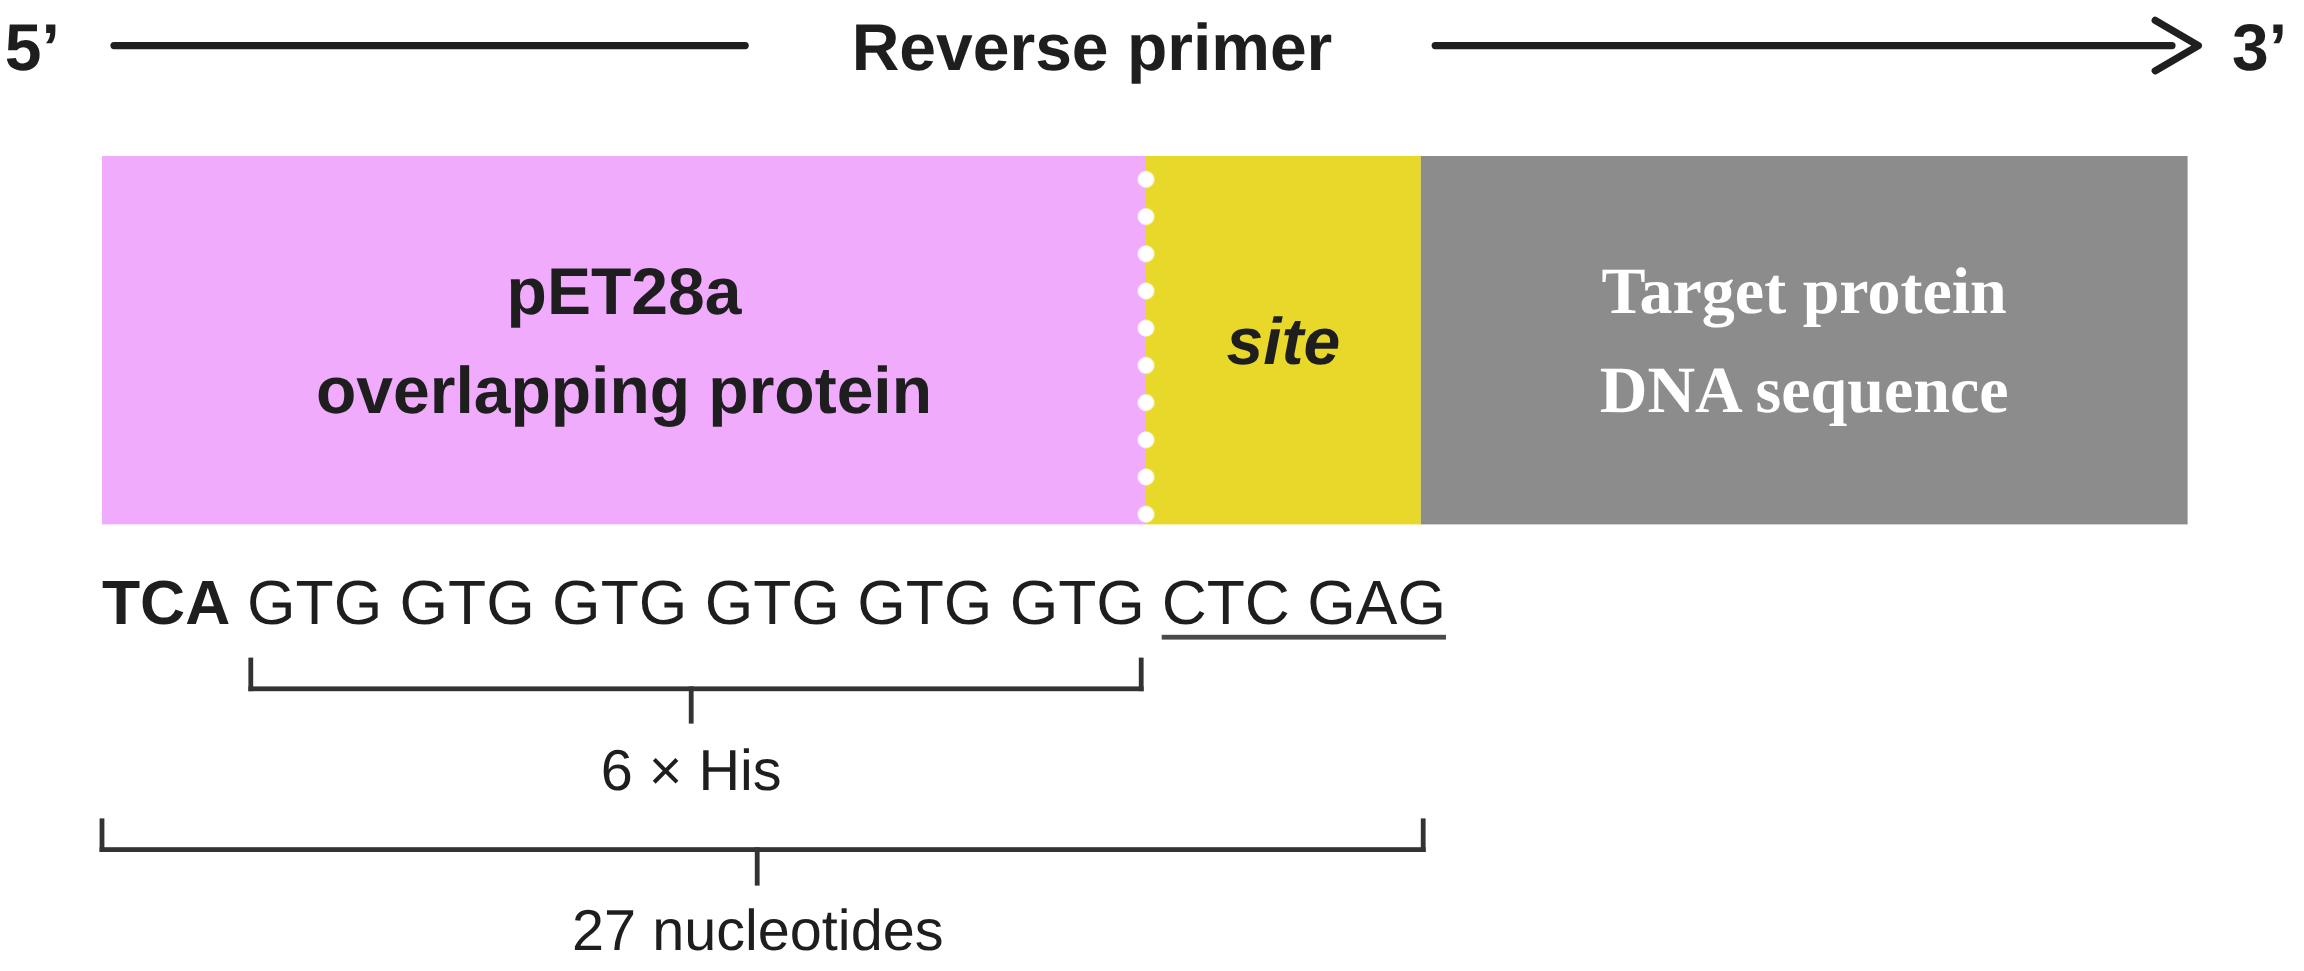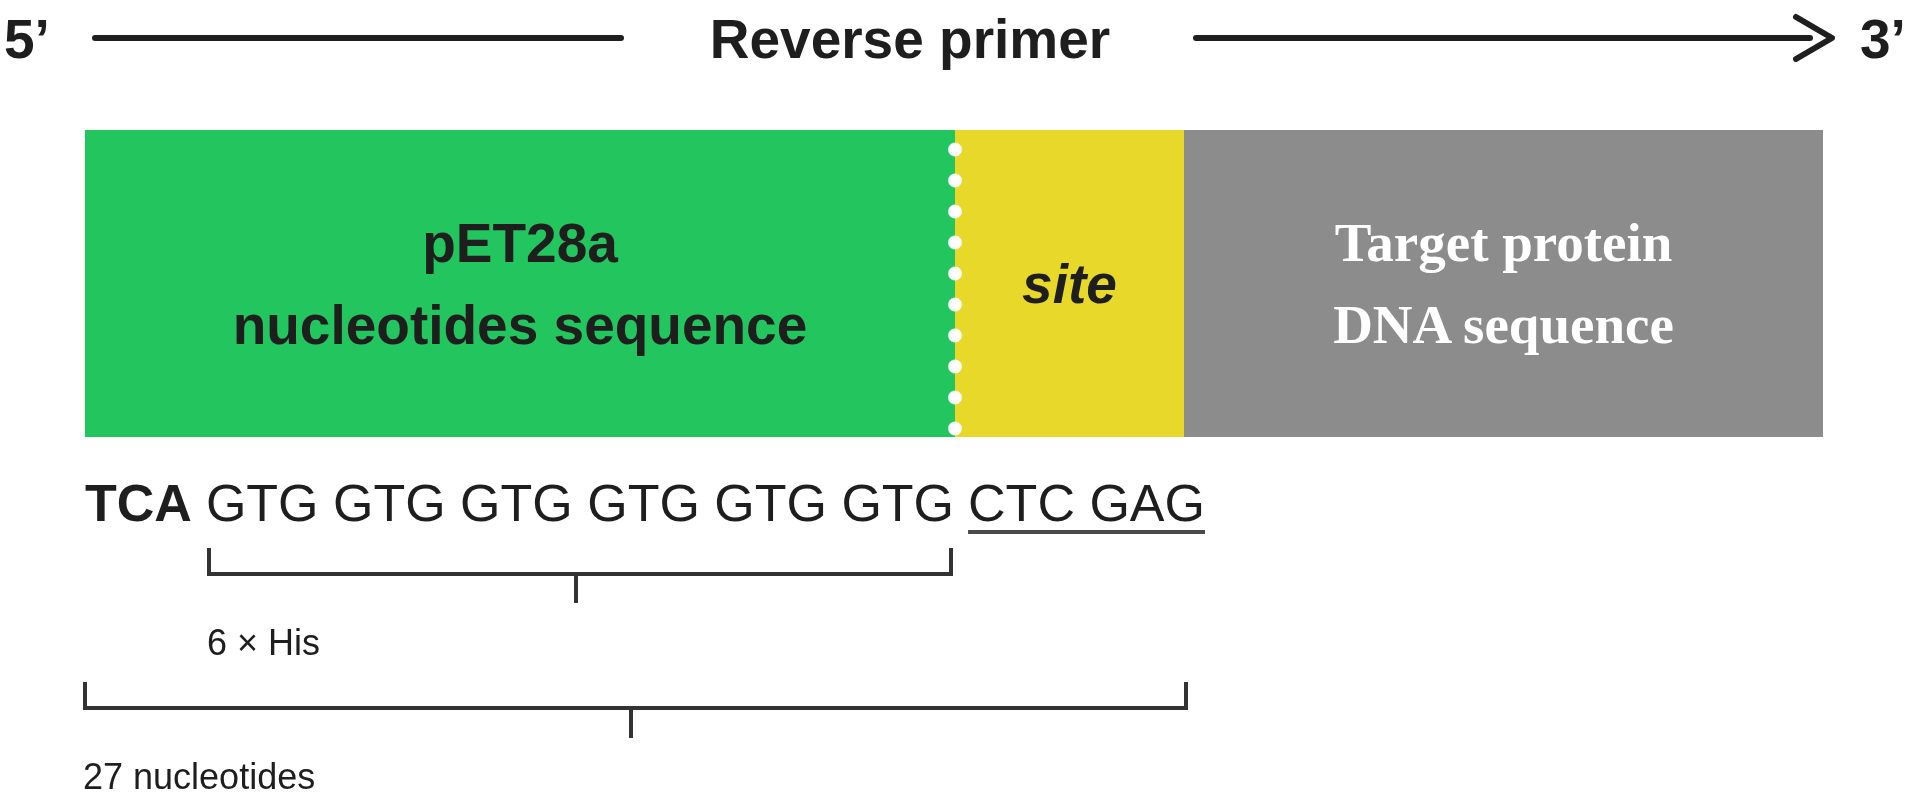--- a/index.html
+++ b/index.html
@@ -79,43 +79,43 @@
     border-right:4px solid #333333;
     border-bottom:4px solid #333333;
   }
   .bracket-his{left:207px;top:548px;width:738px;}
   .bracket-total{left:83px;top:682px;width:1097px;}
   .tick{width:4px;background:#333333;}
   .tick-his{left:574px;top:572px;height:31px;}
   .tick-total{left:629px;top:706px;height:32px;}
 
   .bracket-label{
-    font-size:36px;line-height:62px;color:#1e1e1e;white-space:nowrap;
+    text-align:center;font-size:48px;line-height:62px;color:#1e1e1e;white-space:nowrap;
   }
   .label-his{left:207px;top:612px;width:738px;}
   .label-total{left:83px;top:746px;width:1097px;}
 </style>
 </head>
 <body>
 
 <div class="stage">
 
   <span class="abs end-label five">5’</span>
   <div class="abs hline line-left"></div>
   <span class="abs primer-title">Reverse primer</span>
   <svg class="abs arrow-svg" width="656" height="60" viewBox="0 0 656 60">
     <path d="M4 30 H618" stroke="#1f1f1f" stroke-width="6" fill="none" stroke-linecap="round"></path>
     <path d="M604 9 L640 30 L604 51" stroke="#1f1f1f" stroke-width="6" fill="none" stroke-linecap="round" stroke-linejoin="round"></path>
   </svg>
   <span class="abs end-label three">3’</span>
 
   <div class="abs bar">
-    <div class="bar-section sec-overlap" style="background-color: #22c55e;">
+    <div class="bar-section sec-overlap" style="background-color: #f0abfc;">
       <span class="bar-line" style="color: rgb(30, 30, 30);">pET28a</span>
-      <span class="bar-line" style="color: rgb(30, 30, 30);">nucleotides sequence</span>
+      <span class="bar-line" style="color: rgb(30, 30, 30);">overlapping protein</span>
     </div>
     <div class="bar-section sec-xhoi" style="background-color: rgb(231, 216, 41);">
       <span class="bar-line" style="color: rgb(30, 30, 30);">site</span>
     </div>
     <div class="bar-section sec-target" style="background-color: rgb(140, 140, 140);">
       <span class="bar-line" style="color: rgb(255, 255, 255);">Target protein</span>
       <span class="bar-line" style="color: rgb(255, 255, 255);">DNA sequence</span>
     </div>
     <div class="abs dotted-divider"></div>
   </div>

